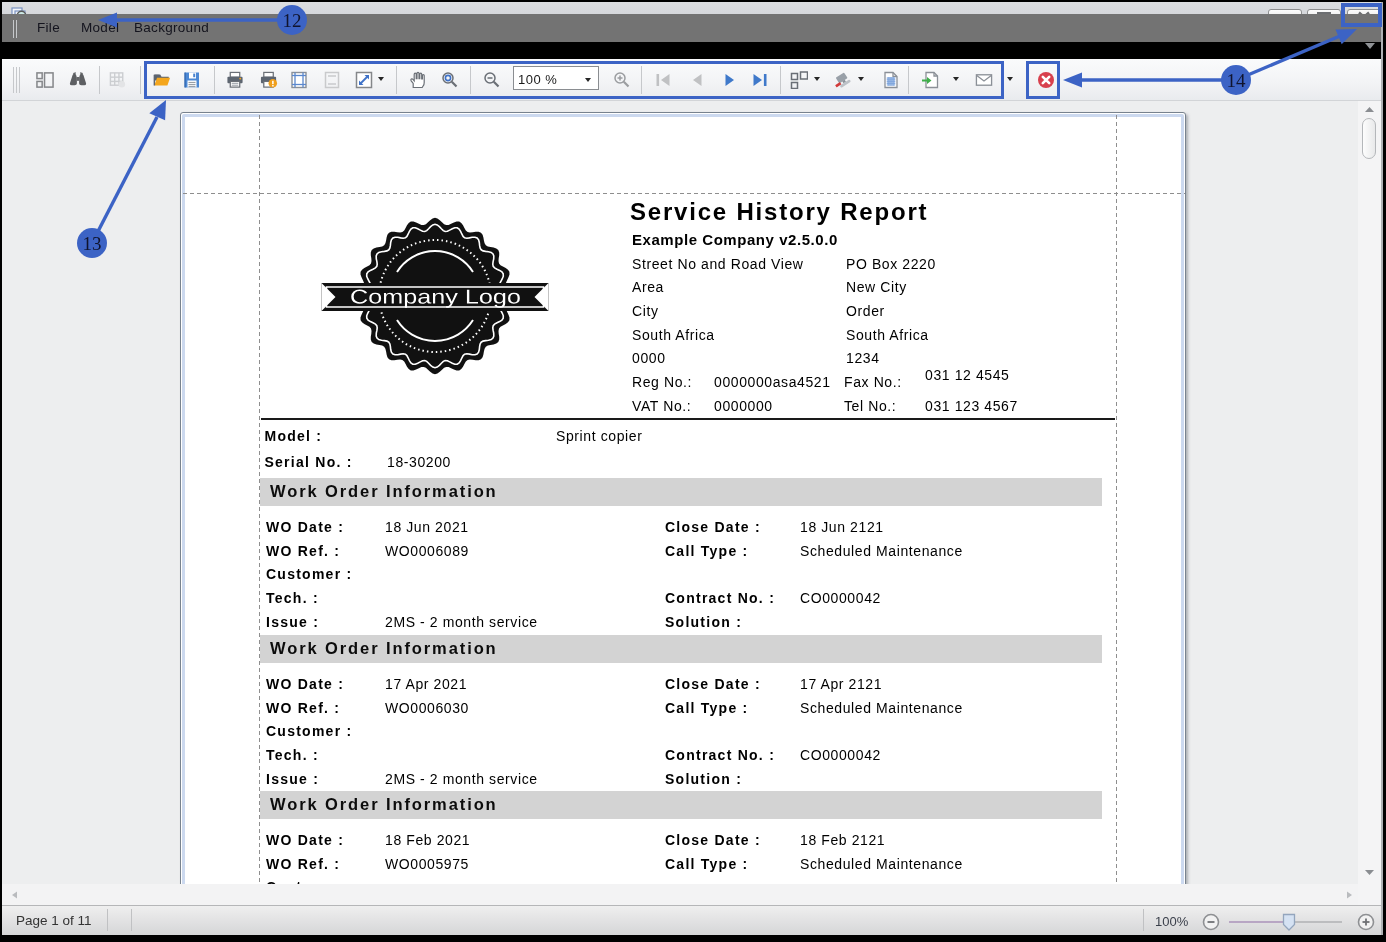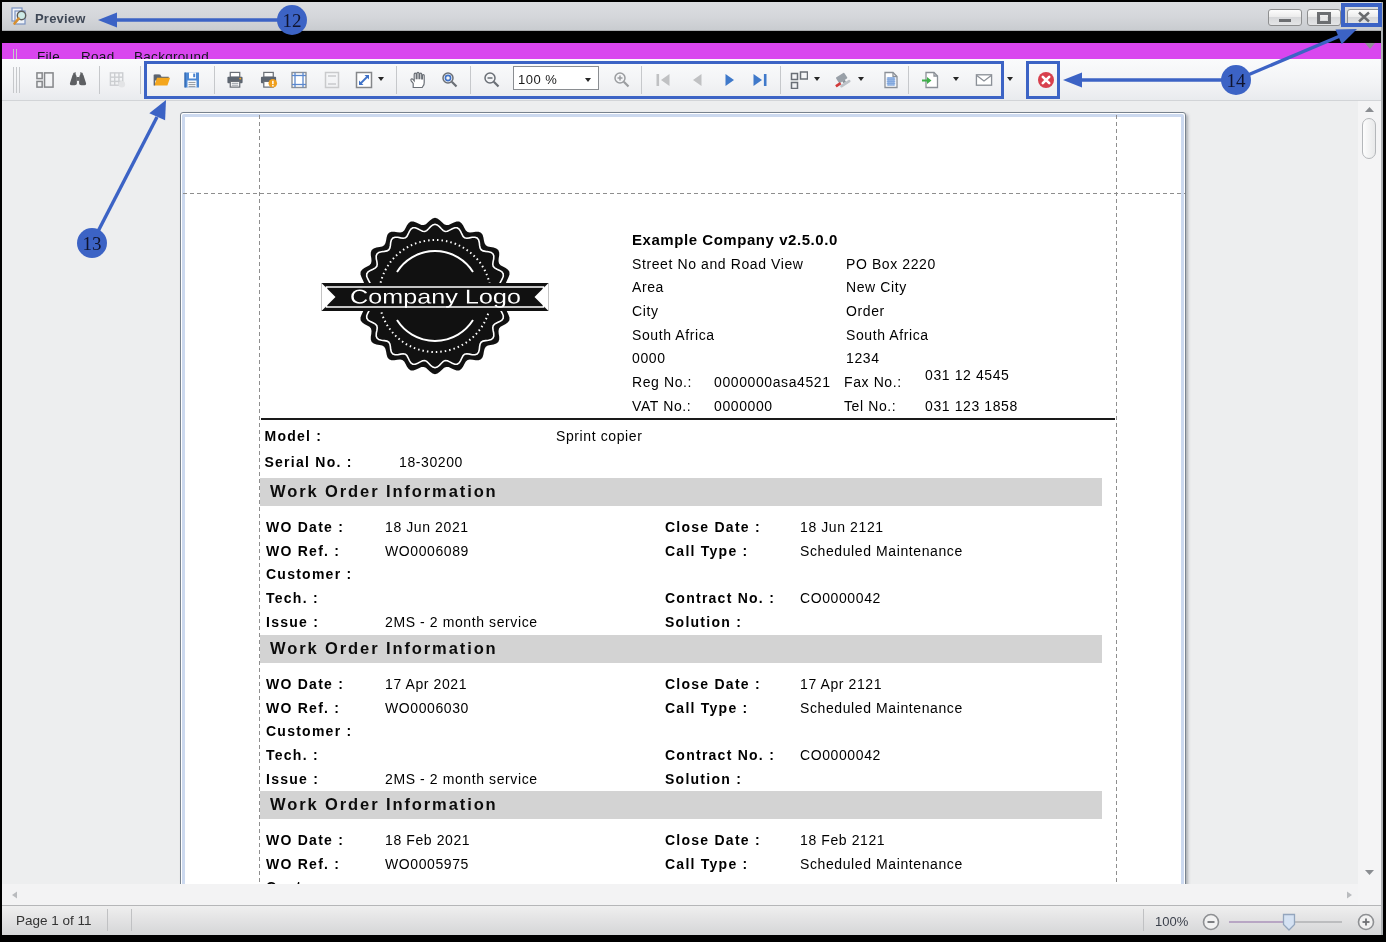--- a/index.html
+++ b/index.html
@@ -1,21 +1,21 @@
 <!DOCTYPE html>
 <html><head><meta charset="utf-8">
 <style>
 *{margin:0;padding:0;box-sizing:border-box}
 html,body{width:1386px;height:942px;overflow:hidden}
 body{position:relative;background:#000;font-family:"Liberation Sans",sans-serif;}
 .abs{position:absolute}
 #titlebar{left:2px;top:2px;width:1381px;height:29px;background:linear-gradient(180deg,#dcdee1 0%,#d4d6da 55%,#c9ccd0 100%);border-bottom:1px solid #a9abae;}
 #title-text{left:33px;top:9px;font-size:13px;font-weight:700;color:#3e4756;letter-spacing:.2px}
 .capbtn{position:absolute;top:7px;height:17px;border:1px solid #8e8f90;border-radius:3px;background:linear-gradient(180deg,#fdfdfd 0%,#ececec 45%,#d7d8da 50%,#e4e5e7 100%);}
-#menubar{left:2px;top:43px;width:1381px;height:28px;background:#d946ef;padding-left:28px;}
+#menubar{left:2px;top:14px;width:1381px;height:28px;background:#737373;padding-left:28px;}
 .menuitem{position:absolute;top:6px;font-size:13.5px;color:#14141e;letter-spacing:.3px}
 #toolbar{left:2px;top:59px;width:1381px;height:42px;background:linear-gradient(180deg,#fafbfc 0%,#f2f3f5 60%,#e9ebee 100%);border-bottom:1px solid #d2d4d7;}
 #preview{left:2px;top:101px;width:1356px;height:783px;background:#edeeef;overflow:hidden;}
 #vscroll{left:1358px;top:101px;width:23px;height:804px;background:#f4f4f5;}
 #hscroll{left:2px;top:884px;width:1356px;height:21px;background:#f3f3f4;}
 #statusbar{left:2px;top:905px;width:1379px;height:30px;background:linear-gradient(180deg,#efefef 0%,#e2e2e3 50%,#d5d6d7 100%);border-top:1px solid #b5b6b8;}
 .grip{position:absolute;width:1px;background:#c6c8cb}
 .tsep{position:absolute;top:7px;width:1px;height:28px;background:#c6c8cb}
 .ico{position:absolute;top:12px;width:18px;height:18px}
 .dd{position:absolute;top:18px;width:0;height:0;border-left:3.5px solid transparent;border-right:3.5px solid transparent;border-top:4.5px solid #262626}
@@ -49,21 +49,21 @@
       <rect x="5" y="4" width="6" height="4" fill="#e8e8e8"></rect>
     </svg>
   <svg class="abs" style="left:1355px;top:9px" width="14" height="12" viewBox="0 0 14 12">
       <path d="M2,1.5 L12,10.5 M12,1.5 L2,10.5" stroke="#6a6c6f" stroke-width="2.4" fill="none"></path>
     </svg>
 </div>
 <div class="abs" id="menubar">
   <div class="grip" style="left:11px;top:6px;height:18px"></div>
   <div class="grip" style="left:14px;top:6px;height:18px"></div>
   <div class="menuitem" style="left:35px">File</div>
-  <div class="menuitem" style="left:79px">Road</div>
+  <div class="menuitem" style="left:79px">Model</div>
   <div class="menuitem" style="left:132px">Background</div>
 </div>
 <div class="abs" id="toolbar">
   <div class="grip" style="left:11px;top:8px;height:26px"></div>
   <div class="grip" style="left:14px;top:8px;height:26px"></div>
   <div class="grip" style="left:17px;top:8px;height:26px"></div>
   <svg class="ico" style="left:34px" width="19" height="18" viewBox="0 0 19 18">
       <g fill="none" stroke="#85878a" stroke-width="1.6">
         <rect x="1" y="1.5" width="5.5" height="6"></rect>
         <rect x="1" y="10.5" width="5.5" height="6"></rect>
@@ -253,46 +253,47 @@
 <path d="M -38,24 A 45,45 0 0 0 38,24" fill="none" stroke="#fff" stroke-width="2"></path>
 <g>
 <path d="M -113.5,-13 H 113.5 V 15 H -113.5 Z" fill="#111"></path>
 <path d="M -113.5,-13 L -99.5,1 L -113.5,15 Z" fill="#fff"></path>
 <path d="M 113.5,-13 L 99.5,1 L 113.5,15 Z" fill="#fff"></path>
 <path d="M -108.5,-9 H 108.5 V 11 H -108.5 Z" fill="none" stroke="#fff" stroke-width="1.5"></path>
 <path transform="translate(-85,7.5) scale(1.26,1)" d="M7.7,-12.4Q5.5,-12.4 4.2,-11.0Q2.9,-9.5 2.9,-6.9Q2.9,-4.4 4.2,-2.9Q5.6,-1.3 7.8,-1.3Q10.7,-1.3 12.2,-4.2L13.7,-3.4Q12.8,-1.7 11.3,-0.7Q9.8,0.2 7.7,0.2Q5.6,0.2 4.1,-0.7Q2.6,-1.5 1.8,-3.1Q1.0,-4.7 1.0,-6.9Q1.0,-10.2 2.8,-12.1Q4.6,-14.0 7.7,-14.0Q9.9,-14.0 11.4,-13.1Q12.9,-12.2 13.6,-10.6L11.8,-10.0Q11.3,-11.2 10.2,-11.8Q9.2,-12.4 7.7,-12.4ZM24.7,-5.3Q24.7,-2.5 23.5,-1.2Q22.3,0.2 20.0,0.2Q17.6,0.2 16.5,-1.2Q15.3,-2.6 15.3,-5.3Q15.3,-10.8 20.0,-10.8Q22.4,-10.8 23.6,-9.4Q24.7,-8.1 24.7,-5.3ZM22.9,-5.3Q22.9,-7.5 22.2,-8.5Q21.6,-9.5 20.0,-9.5Q18.5,-9.5 17.8,-8.5Q17.1,-7.4 17.1,-5.3Q17.1,-3.2 17.8,-2.2Q18.5,-1.1 19.9,-1.1Q21.5,-1.1 22.2,-2.1Q22.9,-3.1 22.9,-5.3ZM33.1,-0.0L33.1,-6.7Q33.1,-8.2 32.6,-8.8Q32.2,-9.4 31.1,-9.4Q30.0,-9.4 29.4,-8.5Q28.7,-7.7 28.7,-6.1L28.7,-0.0L27.0,-0.0L27.0,-8.3Q27.0,-10.2 26.9,-10.6L28.6,-10.6Q28.6,-10.5 28.6,-10.3Q28.6,-10.1 28.6,-9.8Q28.6,-9.5 28.6,-8.8L28.7,-8.8Q29.2,-9.9 30.0,-10.3Q30.7,-10.8 31.7,-10.8Q33.0,-10.8 33.6,-10.3Q34.3,-9.8 34.6,-8.8L34.6,-8.8Q35.2,-9.8 36.0,-10.3Q36.7,-10.8 37.9,-10.8Q39.5,-10.8 40.2,-9.9Q40.9,-9.0 40.9,-7.0L40.9,-0.0L39.2,-0.0L39.2,-6.7Q39.2,-8.2 38.7,-8.8Q38.3,-9.4 37.2,-9.4Q36.1,-9.4 35.4,-8.6Q34.8,-7.7 34.8,-6.1L34.8,-0.0L33.1,-0.0ZM52.5,-5.3Q52.5,0.2 48.6,0.2Q46.2,0.2 45.3,-1.6L45.3,-1.6Q45.3,-1.6 45.3,0.0L45.3,4.2L43.6,4.2L43.6,-8.4Q43.6,-10.0 43.5,-10.6L45.2,-10.6Q45.2,-10.5 45.2,-10.3Q45.3,-10.1 45.3,-9.6Q45.3,-9.1 45.3,-8.9L45.4,-8.9Q45.8,-9.8 46.6,-10.3Q47.4,-10.8 48.6,-10.8Q50.6,-10.8 51.5,-9.4Q52.5,-8.1 52.5,-5.3ZM50.7,-5.3Q50.7,-7.5 50.1,-8.4Q49.5,-9.4 48.2,-9.4Q47.1,-9.4 46.5,-9.0Q45.9,-8.5 45.6,-7.6Q45.3,-6.7 45.3,-5.2Q45.3,-3.1 46.0,-2.1Q46.7,-1.1 48.2,-1.1Q49.5,-1.1 50.1,-2.1Q50.7,-3.0 50.7,-5.3ZM57.4,0.2Q55.8,0.2 55.0,-0.6Q54.2,-1.5 54.2,-3.0Q54.2,-4.6 55.3,-5.5Q56.4,-6.3 58.8,-6.4L61.1,-6.4L61.1,-7.0Q61.1,-8.3 60.6,-8.9Q60.0,-9.4 58.9,-9.4Q57.7,-9.4 57.1,-9.0Q56.6,-8.6 56.5,-7.7L54.7,-7.9Q55.1,-10.8 58.9,-10.8Q60.9,-10.8 61.9,-9.8Q62.9,-8.9 62.9,-7.2L62.9,-2.7Q62.9,-1.9 63.1,-1.5Q63.3,-1.1 63.9,-1.1Q64.1,-1.1 64.5,-1.2L64.5,-0.1Q63.8,0.1 63.1,0.1Q62.1,0.1 61.7,-0.4Q61.2,-0.9 61.2,-2.0L61.1,-2.0Q60.5,-0.8 59.6,-0.3Q58.7,0.2 57.4,0.2ZM57.8,-1.1Q58.8,-1.1 59.5,-1.6Q60.3,-2.0 60.7,-2.8Q61.1,-3.5 61.1,-4.3L61.1,-5.2L59.2,-5.2Q58.0,-5.2 57.3,-4.9Q56.7,-4.7 56.3,-4.2Q56.0,-3.7 56.0,-2.9Q56.0,-2.1 56.5,-1.6Q56.9,-1.1 57.8,-1.1ZM72.5,-0.0L72.5,-6.7Q72.5,-7.7 72.3,-8.3Q72.1,-8.9 71.7,-9.2Q71.2,-9.4 70.4,-9.4Q69.1,-9.4 68.3,-8.5Q67.6,-7.7 67.6,-6.1L67.6,-0.0L65.9,-0.0L65.9,-8.3Q65.9,-10.2 65.8,-10.6L67.5,-10.6Q67.5,-10.5 67.5,-10.3Q67.5,-10.1 67.5,-9.8Q67.5,-9.5 67.5,-8.8L67.6,-8.8Q68.2,-9.9 69.0,-10.3Q69.8,-10.8 70.9,-10.8Q72.7,-10.8 73.5,-9.9Q74.3,-9.0 74.3,-7.0L74.3,-0.0L72.5,-0.0ZM77.5,4.2Q76.7,4.2 76.2,4.0L76.2,2.7Q76.6,2.8 77.1,2.8Q78.7,2.8 79.7,0.4L79.8,-0.1L75.6,-10.6L77.5,-10.6L79.7,-4.7Q79.8,-4.6 79.9,-4.4Q79.9,-4.2 80.3,-3.1Q80.7,-2.0 80.7,-1.9L81.4,-3.8L83.7,-10.6L85.6,-10.6L81.5,-0.0Q80.8,1.7 80.3,2.5Q79.7,3.3 79.0,3.7Q78.3,4.2 77.5,4.2ZM92.8,-0.0L92.8,-13.8L94.7,-13.8L94.7,-1.5L101.6,-1.5L101.6,-0.0L92.8,-0.0ZM112.6,-5.3Q112.6,-2.5 111.3,-1.2Q110.1,0.2 107.8,0.2Q105.5,0.2 104.3,-1.2Q103.1,-2.6 103.1,-5.3Q103.1,-10.8 107.9,-10.8Q110.3,-10.8 111.4,-9.4Q112.6,-8.1 112.6,-5.3ZM110.7,-5.3Q110.7,-7.5 110.1,-8.5Q109.4,-9.5 107.9,-9.5Q106.3,-9.5 105.6,-8.5Q105.0,-7.4 105.0,-5.3Q105.0,-3.2 105.6,-2.2Q106.3,-1.1 107.8,-1.1Q109.4,-1.1 110.0,-2.1Q110.7,-3.1 110.7,-5.3ZM118.8,4.2Q117.0,4.2 116.0,3.5Q115.0,2.8 114.7,1.5L116.4,1.3Q116.6,2.0 117.2,2.4Q117.8,2.8 118.8,2.8Q121.4,2.8 121.4,-0.3L121.4,-2.0L121.4,-2.0Q120.9,-0.9 120.0,-0.4Q119.2,0.1 118.0,0.1Q116.1,0.1 115.2,-1.2Q114.2,-2.5 114.2,-5.3Q114.2,-8.1 115.2,-9.4Q116.2,-10.7 118.2,-10.7Q119.3,-10.7 120.2,-10.2Q121.0,-9.7 121.4,-8.8L121.4,-8.8Q121.4,-9.1 121.5,-9.8Q121.5,-10.5 121.6,-10.6L123.2,-10.6Q123.2,-10.0 123.2,-8.4L123.2,-0.3Q123.2,4.2 118.8,4.2ZM121.4,-5.3Q121.4,-6.6 121.1,-7.5Q120.7,-8.4 120.1,-8.9Q119.4,-9.4 118.6,-9.4Q117.3,-9.4 116.7,-8.4Q116.1,-7.5 116.1,-5.3Q116.1,-3.1 116.6,-2.2Q117.2,-1.2 118.6,-1.2Q119.4,-1.2 120.1,-1.7Q120.7,-2.2 121.1,-3.1Q121.4,-4.0 121.4,-5.3ZM134.8,-5.3Q134.8,-2.5 133.6,-1.2Q132.4,0.2 130.0,0.2Q127.7,0.2 126.5,-1.2Q125.4,-2.6 125.4,-5.3Q125.4,-10.8 130.1,-10.8Q132.5,-10.8 133.7,-9.4Q134.8,-8.1 134.8,-5.3ZM133.0,-5.3Q133.0,-7.5 132.3,-8.5Q131.7,-9.5 130.1,-9.5Q128.6,-9.5 127.9,-8.5Q127.2,-7.4 127.2,-5.3Q127.2,-3.2 127.9,-2.2Q128.6,-1.1 130.0,-1.1Q131.6,-1.1 132.3,-2.1Q133.0,-3.1 133.0,-5.3Z" fill="#fff"></path>
 </g>
           </g>
         </svg>
+      <div class="t b" style="left:447px;top:82.5px;font-size:24px;letter-spacing:1.8px">Service History Report</div>
       <div class="t b" style="left:449px;top:116px;font-size:15px;letter-spacing:.55px">Example Company v2.5.0.0</div>
       <div id="addr">
           <div class="t" style="left:449px;top:140.5px">Street No and Road View</div>
           <div class="t" style="left:663px;top:140.5px">PO Box 2220</div>
       <div class="t" style="left:449px;top:164.2px">Area</div>
           <div class="t" style="left:663px;top:164.2px">New City</div>
       <div class="t" style="left:449px;top:187.9px">City</div>
           <div class="t" style="left:663px;top:187.9px">Order</div>
       <div class="t" style="left:449px;top:211.6px">South Africa</div>
           <div class="t" style="left:663px;top:211.6px">South Africa</div>
       <div class="t" style="left:449px;top:235.3px">0000</div>
           <div class="t" style="left:663px;top:235.3px">1234</div>
       <div class="t" style="left:449px;top:259px">Reg No.:</div>
           <div class="t" style="left:531px;top:259px">0000000asa4521</div>
           <div class="t" style="left:661px;top:259px">Fax No.:</div>
           <div class="t" style="left:742px;top:252px">031 12 4545</div>
       <div class="t" style="left:449px;top:282.7px">VAT No.:</div>
           <div class="t" style="left:531px;top:282.7px">0000000</div>
           <div class="t" style="left:661px;top:282.7px">Tel No.:</div>
-          <div class="t" style="left:742px;top:282.7px">031 123 1858</div>
+          <div class="t" style="left:742px;top:282.7px">031 123 4567</div>
         </div>
       <div class="abs" style="left:78px;top:303px;width:854px;height:2px;background:#1a1a1a"></div>
       <div class="t b" style="left:81.5px;top:312.5px">Model :</div>
         <div class="t" style="left:373px;top:312.5px">Sprint copier</div>
       <div class="t b" style="left:81.5px;top:338.5px">Serial No. :</div>
-        <div class="t" style="left:216px;top:338.5px">18-30200</div>
+        <div class="t" style="left:204px;top:338.5px">18-30200</div>
       <div class="band" style="top:363px">
           <div class="bandt">Work Order Information</div>
         </div>
       <div id="wo1">
           <div class="t b" style="left:83px;top:404.0px">WO Date :</div>
       <div class="t" style="left:202px;top:404.0px">18 Jun 2021</div>
       <div class="t b" style="left:482px;top:404.0px">Close Date :</div>
       <div class="t" style="left:617px;top:404.0px">18 Jun 2121</div>
       <div class="t b" style="left:83px;top:427.7px">WO Ref. :</div>
       <div class="t" style="left:202px;top:427.7px">WO0006089</div>

